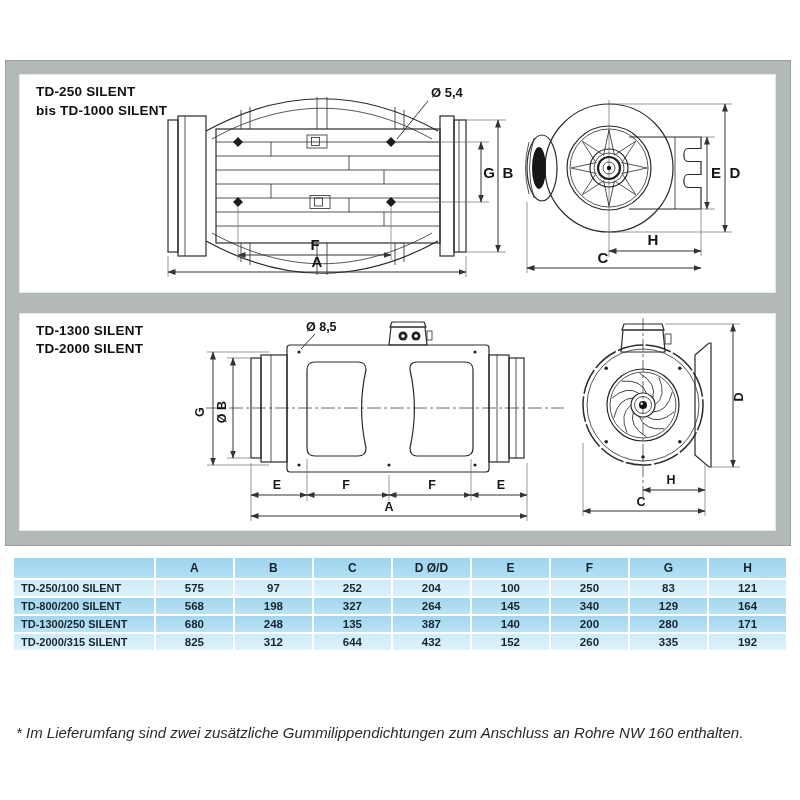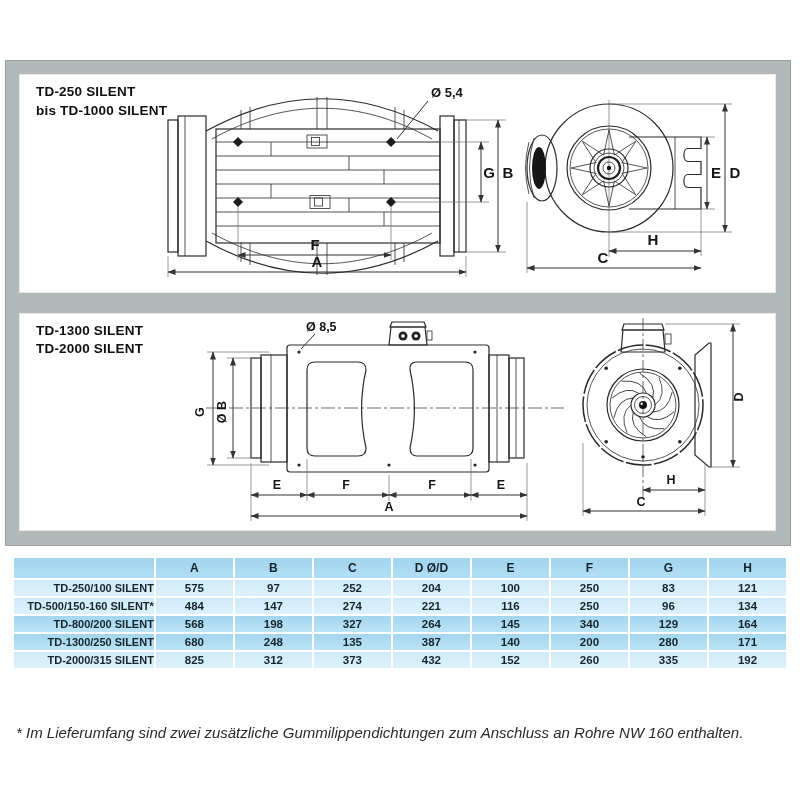--- a/index.html
+++ b/index.html
@@ -14,21 +14,21 @@
   .dim{stroke:#333;fill:none;stroke-width:1;}
   .ext{stroke:#6e6e6e;fill:none;stroke-width:0.7;}
   .lbl{font-size:15px;font-weight:bold;}
   .lbl2{font-size:12.5px;font-weight:bold;}
   .hole-lbl{font-size:13px;font-weight:bold;}
   .tbl-wrap{position:absolute;left:12px;top:556px;width:776px;}
   table{border-collapse:separate;border-spacing:2px;width:100%;table-layout:fixed;}
   th,td{padding:0;margin:0;overflow:hidden;white-space:nowrap;}
   th{height:20px;background:linear-gradient(#a0d4ee,#b2dff5);font-size:12px;font-weight:bold;text-align:center;color:#14242c;}
   td{height:16px;font-size:11.5px;text-align:center;font-weight:600;color:#15252e;}
-  td.name{text-align:right;padding-left:7px;font-weight:bold;font-size:11px;}
+  td.name{text-align:left;padding-left:7px;font-weight:bold;font-size:11px;}
   tr.r-light td{background:linear-gradient(#cfeaf8,#dcf2fc);}
   tr.r-med td{background:linear-gradient(#a4d6ef,#bce3f5);}
   col.c-name{width:18.5%;}
   .footnote{position:absolute;left:16px;top:724px;font-size:15px;font-style:italic;color:#2a2a2a;}
 </style>
 </head>
 <body>
 
 <div class="frame">
 
@@ -368,31 +368,20 @@
       <tr class="r-light">
         <td class="name">TD-250/100 SILENT</td>
         <td>575</td>
         <td>97</td>
         <td>252</td>
         <td>204</td>
         <td>100</td>
         <td>250</td>
         <td>83</td>
         <td>121</td>
-      </tr>
-      <tr class="r-light">
-        <td class="name">TD-500/150-160 SILENT*</td>
-        <td>484</td>
-        <td>147</td>
-        <td>274</td>
-        <td>221</td>
-        <td>116</td>
-        <td>250</td>
-        <td>96</td>
-        <td>134</td>
       </tr>
       <tr class="r-med">
         <td class="name">TD-800/200 SILENT</td>
         <td>568</td>
         <td>198</td>
         <td>327</td>
         <td>264</td>
         <td>145</td>
         <td>340</td>
         <td>129</td>
@@ -406,21 +395,21 @@
         <td>387</td>
         <td>140</td>
         <td>200</td>
         <td>280</td>
         <td>171</td>
       </tr>
       <tr class="r-light">
         <td class="name">TD-2000/315 SILENT</td>
         <td>825</td>
         <td>312</td>
-        <td>373</td>
+        <td>644</td>
         <td>432</td>
         <td>152</td>
         <td>260</td>
         <td>335</td>
         <td>192</td>
       </tr>
     </tbody>
   </table>
 </div>
 

